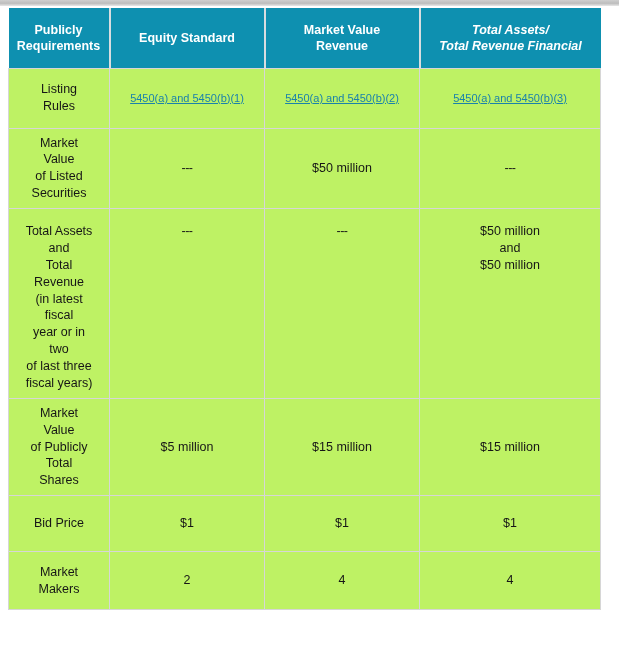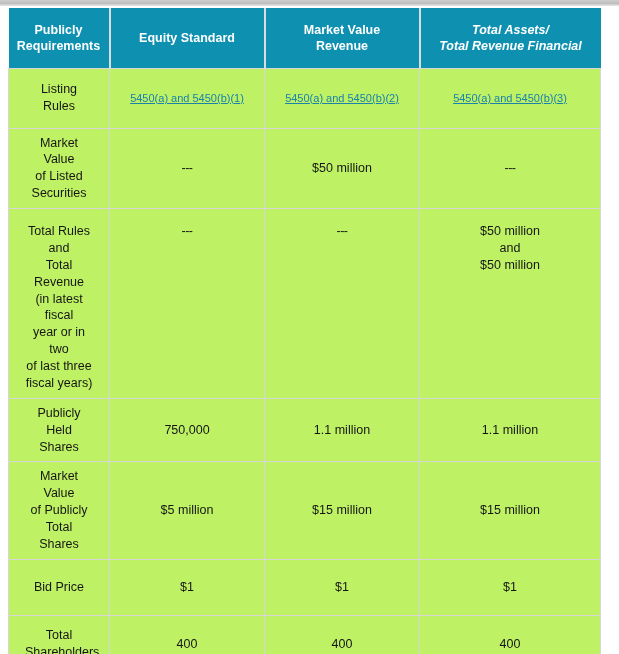--- a/index.html
+++ b/index.html
@@ -168,56 +168,41 @@
         <td class="num">
           <span class="ln">$50 million</span>
         </td>
         <td class="num dash">
           <span class="ln">---</span>
         </td>
       </tr>
 
       <tr class="r-assets">
         <td class="label">
-          <span class="ln">Total Rules</span>
+          <span class="ln">Total Assets</span>
           <span class="ln">and</span>
           <span class="ln">Total Revenue</span>
           <span class="ln">(in latest fiscal</span>
           <span class="ln">year or in two</span>
           <span class="ln">of last three</span>
           <span class="ln">fiscal years)</span>
         </td>
         <td class="num dash">
           <span class="ln">---</span>
         </td>
         <td class="num dash">
           <span class="ln">---</span>
         </td>
         <td class="num">
           <span class="ln">$50 million</span>
           <span class="ln">and</span>
           <span class="ln">$50 million</span>
         </td>
       </tr>
 
-      <tr class="r-pubshares">
-        <td class="label">
-          <span class="ln">Publicly Held</span>
-          <span class="ln">Shares</span>
-        </td>
-        <td class="num">
-          <span class="ln">750,000</span>
-        </td>
-        <td class="num">
-          <span class="ln">1.1 million</span>
-        </td>
-        <td class="num">
-          <span class="ln">1.1 million</span>
-        </td>
-      </tr>
 
       <tr class="r-mvphs">
         <td class="label">
           <span class="ln">Market Value</span>
           <span class="ln">of Publicly</span>
           <span class="ln">Total Shares</span>
         </td>
         <td class="num">
           <span class="ln">$5 million</span>
         </td>
@@ -237,35 +222,20 @@
           <span class="ln">$1</span>
         </td>
         <td class="num">
           <span class="ln">$1</span>
         </td>
         <td class="num">
           <span class="ln">$1</span>
         </td>
       </tr>
 
-      <tr class="r-holders">
-        <td class="label">
-          <span class="ln">Total</span>
-          <span class="ln">Shareholders</span>
-        </td>
-        <td class="num">
-          <span class="ln">400</span>
-        </td>
-        <td class="num">
-          <span class="ln">400</span>
-        </td>
-        <td class="num">
-          <span class="ln">400</span>
-        </td>
-      </tr>
 
       <tr class="r-makers">
         <td class="label">
           <span class="ln">Market</span>
           <span class="ln">Makers</span>
         </td>
         <td class="num">
           <span class="ln">2</span>
         </td>
         <td class="num">

